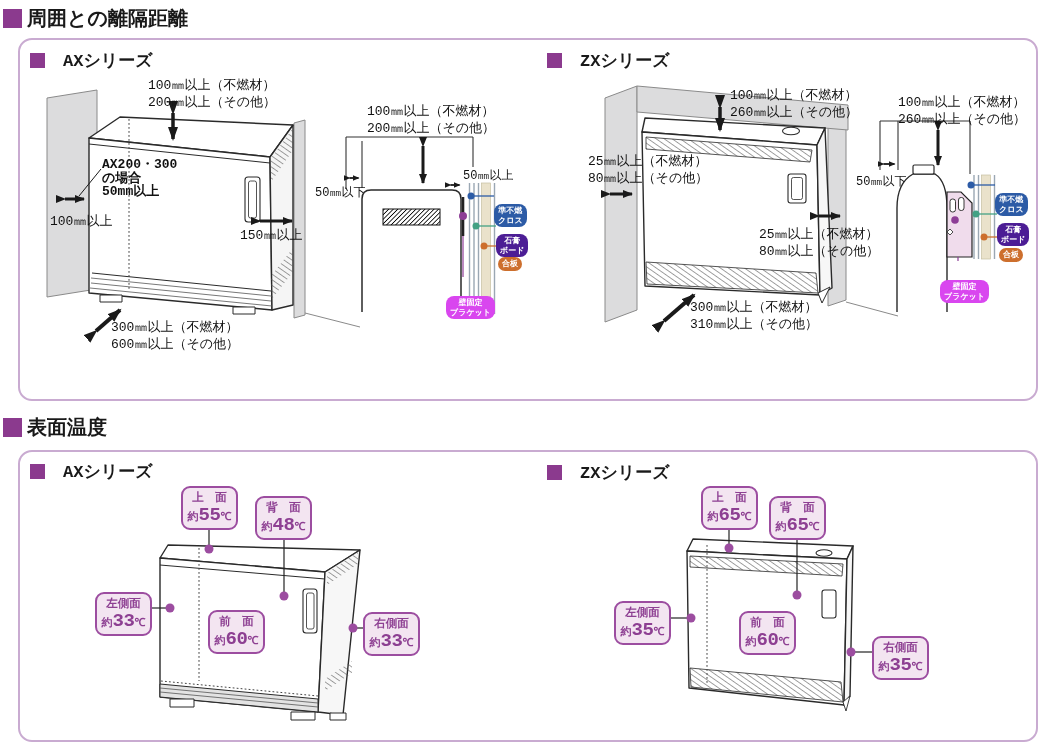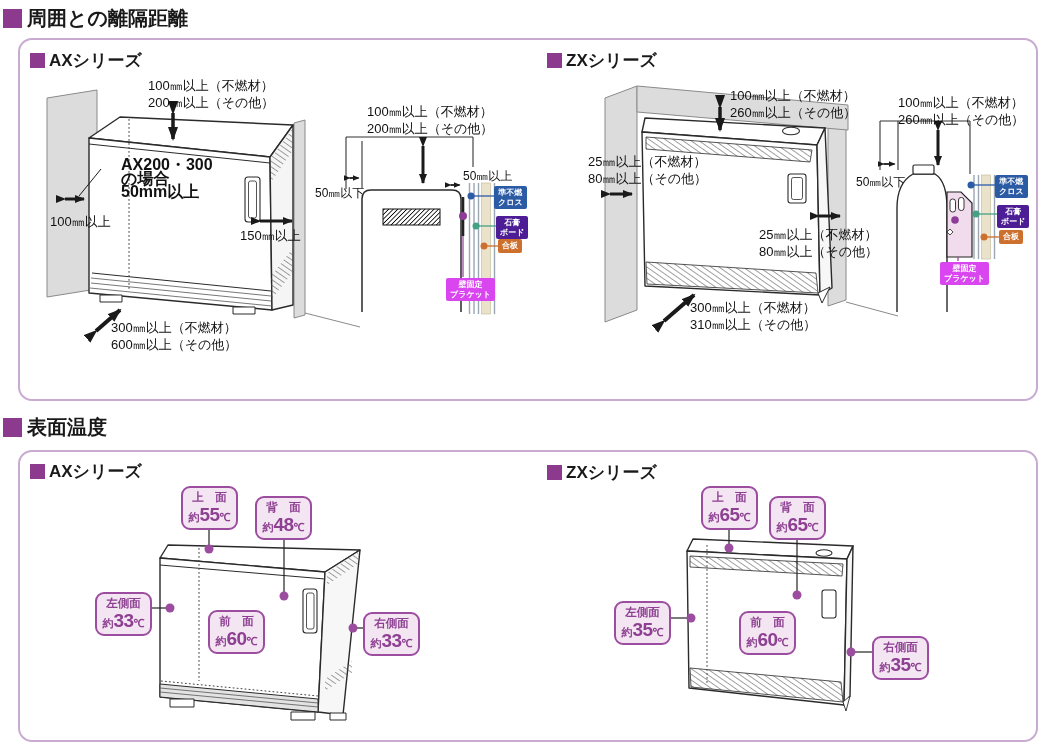--- a/index.html
+++ b/index.html
@@ -1,29 +1,29 @@
 <!DOCTYPE html>
 <html><head>
 <meta charset="utf-8">
 <style>
   html,body{margin:0;padding:0;background:#fff;}
   .page{position:relative;width:1054px;height:744px;background:#fff;overflow:hidden;
-        font-family:Liberation Sans, sans-serif;color:#1a1a1a;}
+        font-family:Liberation Mono, monospace;color:#1a1a1a;}
   .panel{position:absolute;background:#fff;border:2px solid #c9abd1;border-radius:14px;z-index:0;}
   svg.art{position:absolute;left:0;top:0;width:1054px;height:744px;z-index:2;pointer-events:none;}
   .h1{position:absolute;display:flex;align-items:center;gap:5px;font-size:20px;font-weight:700;color:#191919;z-index:3;}
   .sq1{width:19px;height:19px;background:#8b3a8e;display:inline-block;flex:none;}
-  .h2{position:absolute;display:flex;align-items:center;gap:4px;font-size:17px;font-weight:700;color:#191919;z-index:3;}
+  .h2{position:absolute;display:flex;align-items:center;gap:18px;font-size:17px;font-weight:700;color:#191919;z-index:3;}
   .sq2{width:15px;height:15px;background:#8b3a8e;display:inline-block;flex:none;}
   .lbl{position:absolute;font-size:13px;line-height:16.5px;white-space:pre-line;z-index:3;color:#111;}
   .sm{font-size:12px;line-height:14px;}
-  .note{font-size:16px;line-height:13.5px;font-weight:600;margin-left:19px;}
+  .note{font-size:13px;line-height:13.5px;font-weight:600;}
   .foot{position:absolute;font-size:11.5px;color:#222;z-index:3;}
   .wbadge{position:absolute;color:#fff;font-size:8px;line-height:9.5px;font-weight:700;
-          padding:2px 4px;border-radius:2px;text-align:center;white-space:pre-line;z-index:3;}
+          padding:2px 4px;border-radius:8px;text-align:center;white-space:pre-line;z-index:3;margin-top:18px;}
   .bl-blue{background:#2c5ba6;} .bl-green{background:#4c1d95;} .bl-orange{background:#cd6f2d;} .bl-purple{background:#d946ef;}
   .tbadge{position:absolute;width:57px;box-sizing:border-box;border:2.5px solid #9c4da0;background:#f3e5f1;
           border-radius:9px;color:#8d3f92;text-align:center;padding:2px 1px 1px;z-index:3;}
   .tbadge .tl{font-size:11.5px;font-weight:700;}
   .tbadge .tv{font-size:11px;font-weight:700;line-height:20px;}
   .tbadge .tv b{font-size:19px;font-weight:700;letter-spacing:-0.5px;}
 </style>
 </head>
 <body>
 

